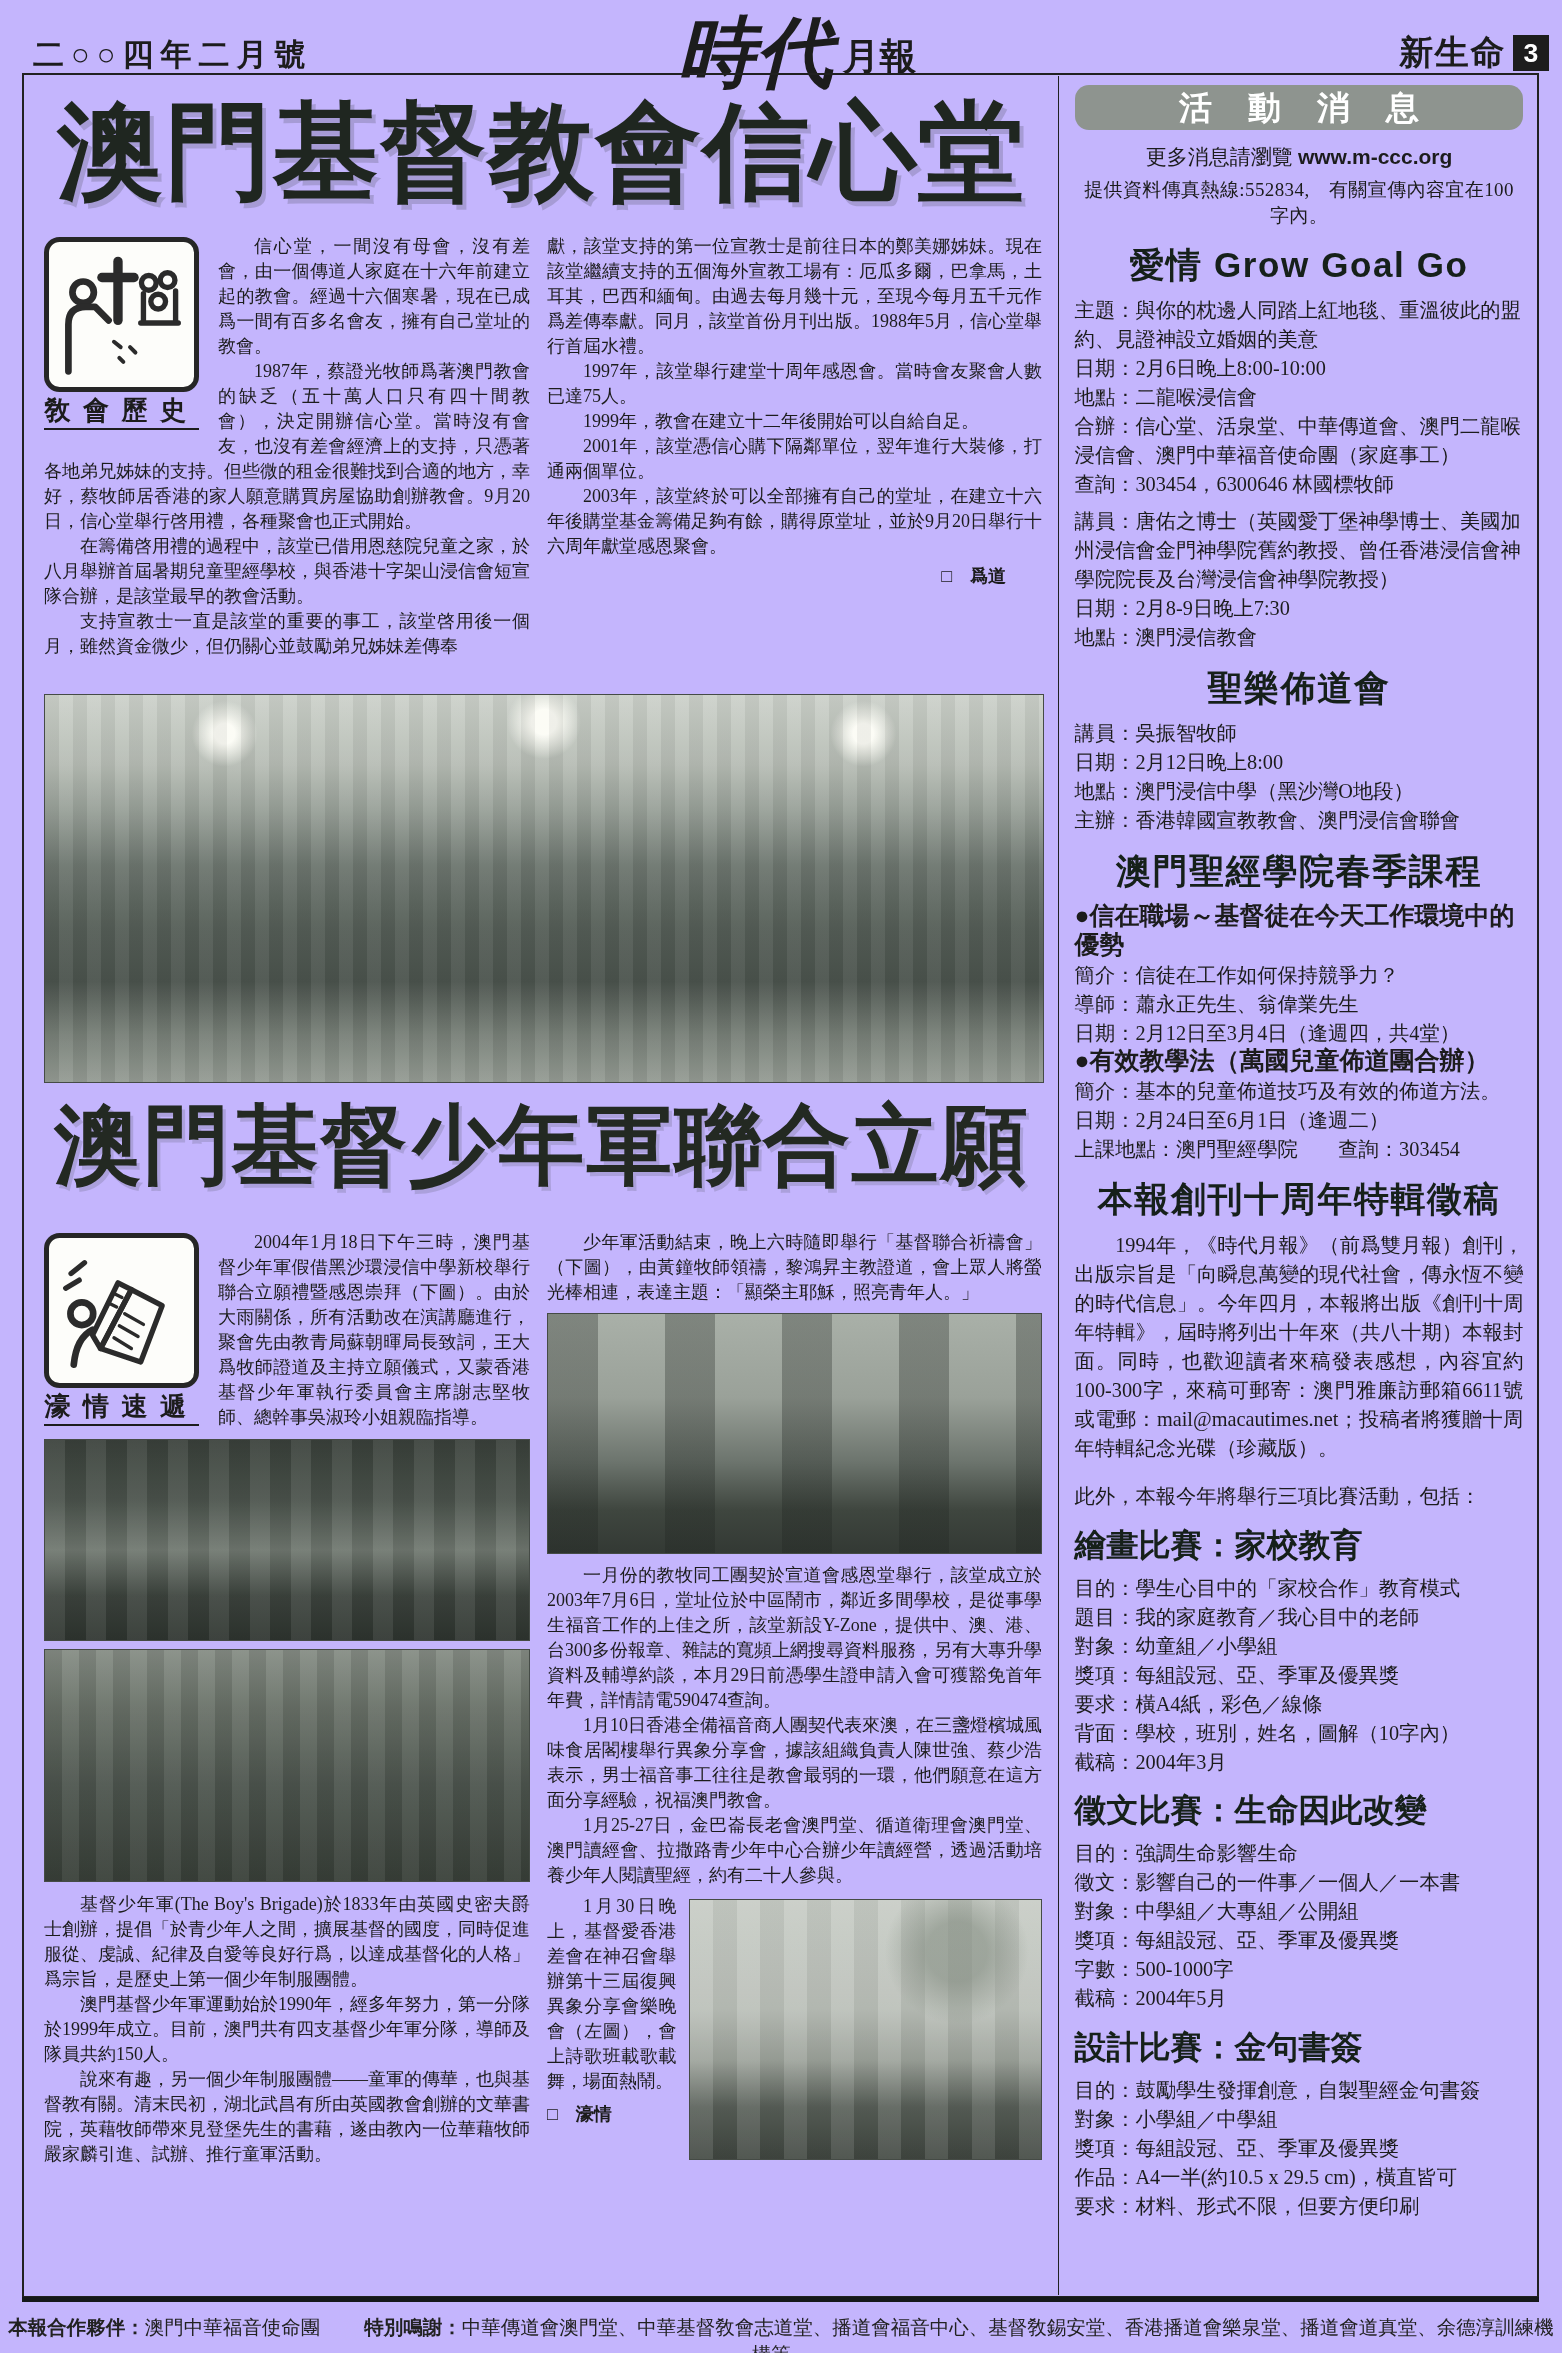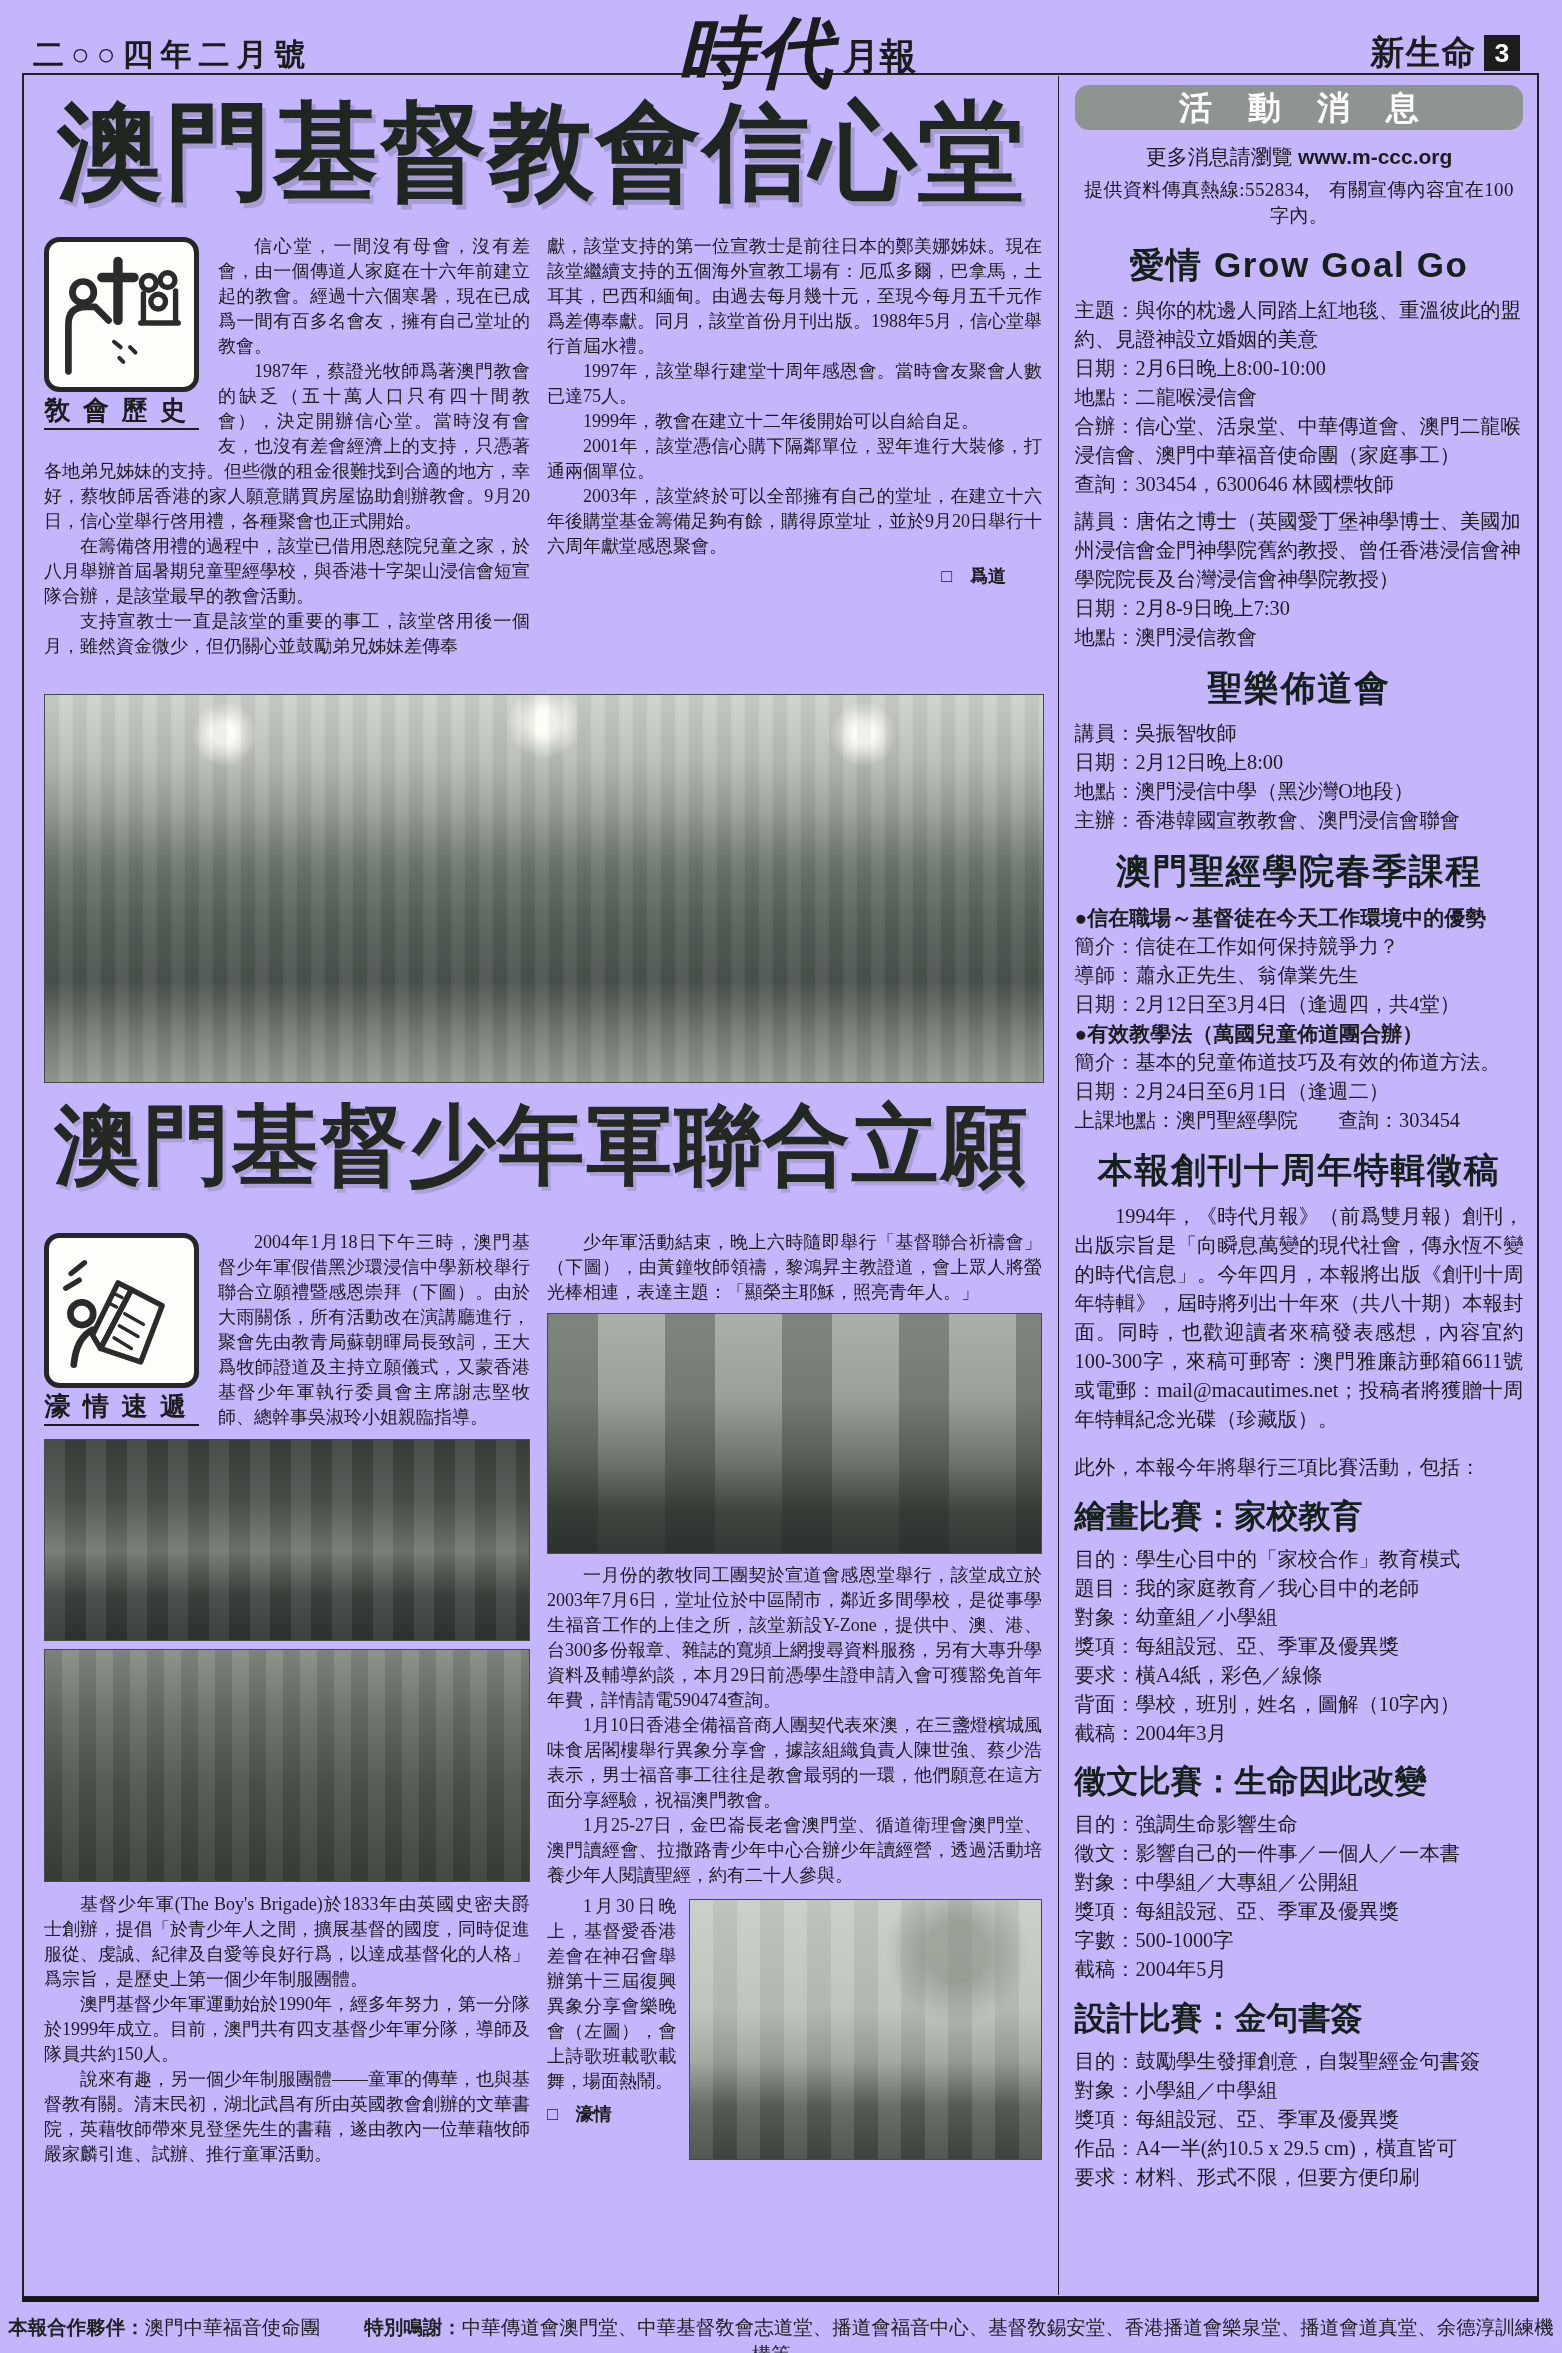--- a/index.html
+++ b/index.html
@@ -4,21 +4,21 @@
 <style>
   html,body{margin:0;padding:0;background:#d8d8d4;}
   .page{position:relative;width:1562px;height:2354px;background:#c4b5fd;margin:0 auto;
         font-family:"Liberation Serif","DejaVu Serif",serif;color:#1c1c1c;overflow:hidden;}
 
   
   .mh-issue{position:absolute;left:33px;top:34px;font-size:31px;font-weight:bold;letter-spacing:7px;}
   .mh-center{position:absolute;left:16px;top:1.6px;width:1562px;text-align:center;white-space:nowrap;}
   .mh-script{font-size:77px;font-weight:bold;font-style:italic;letter-spacing:1.6px;}
   .mh-suffix{font-size:37px;font-weight:bold;font-family:"Liberation Sans",sans-serif;position:relative;top:-9.4px;margin-left:7.8px;}
-  .mh-right{position:absolute;right:42px;top:30px;display:flex;align-items:center;gap:7px;}
+  .mh-right{position:absolute;right:13px;top:30px;display:flex;align-items:center;gap:7px;}
   .ed-name{font-size:34px;font-weight:900;font-family:"Liberation Sans",sans-serif;letter-spacing:1.6px;}
   .ed-page{width:36px;height:36px;background:#1d1d1d;color:#ffffff;font-size:26.6px;font-weight:bold;
            display:flex;align-items:center;justify-content:center;font-family:"Liberation Sans",sans-serif;}
 
   
   .frame{position:absolute;left:22px;top:73px;width:1517px;height:2225px;border:2.3px solid #212121;box-sizing:border-box;}
   .footer-rule{position:absolute;left:22px;top:2297px;width:1517px;height:4.7px;background:#15181a;}
   .footer{position:absolute;left:0;top:2314px;width:1562px;text-align:center;font-size:19.5px;color:#222;}
   .footer b{font-family:"Liberation Sans",sans-serif;}
   .footer .gap{display:inline-block;width:44px;}
@@ -85,21 +85,21 @@
           font-weight:bold;font-size:33px;text-align:center;letter-spacing:36px;padding-left:36px;box-sizing:border-box;border-radius:14px;}
   .sb-www{margin-top:12.5px;text-align:center;font-size:21px;}
   .sb-www b{font-family:"Liberation Sans",sans-serif;}
   .sb-fax{margin-top:6.2px;text-align:center;font-size:19px;letter-spacing:0.4px;}
   .sb-sec{margin-top:7.8px;}
   .sb-t{font-family:"Liberation Sans",sans-serif;font-weight:900;font-size:35px;text-align:center;
         margin:12.5px 0 7.8px;letter-spacing:1.6px;color:#16201a;}
   .sb-ct{font-family:"Liberation Sans",sans-serif;font-weight:900;font-size:32px;text-align:left;
          margin:12.5px 0 6.2px;color:#16201a;}
   .ln{font-size:20.3px;line-height:29px;text-align:left;}
-  .ln.b{font-weight:bold;font-family:Liberation Sans, sans-serif;font-size:21px;}
+  .ln.b{font-weight:bold;font-family:Liberation Mono, monospace;font-size:25px;}
   .sb-para{font-size:20.3px;line-height:29px;text-indent:2em;text-align:justify;margin:0;}
   .sb-extra{font-size:20.3px;line-height:29px;margin-top:19px;}
   svg .s{stroke:#2b2b2b;fill:none;stroke-linecap:round;stroke-linejoin:round;}
 </style>
 </head>
 <body>
 
 <div class="page">
 
   <div class="mh-issue">二○○四年二月號</div>

